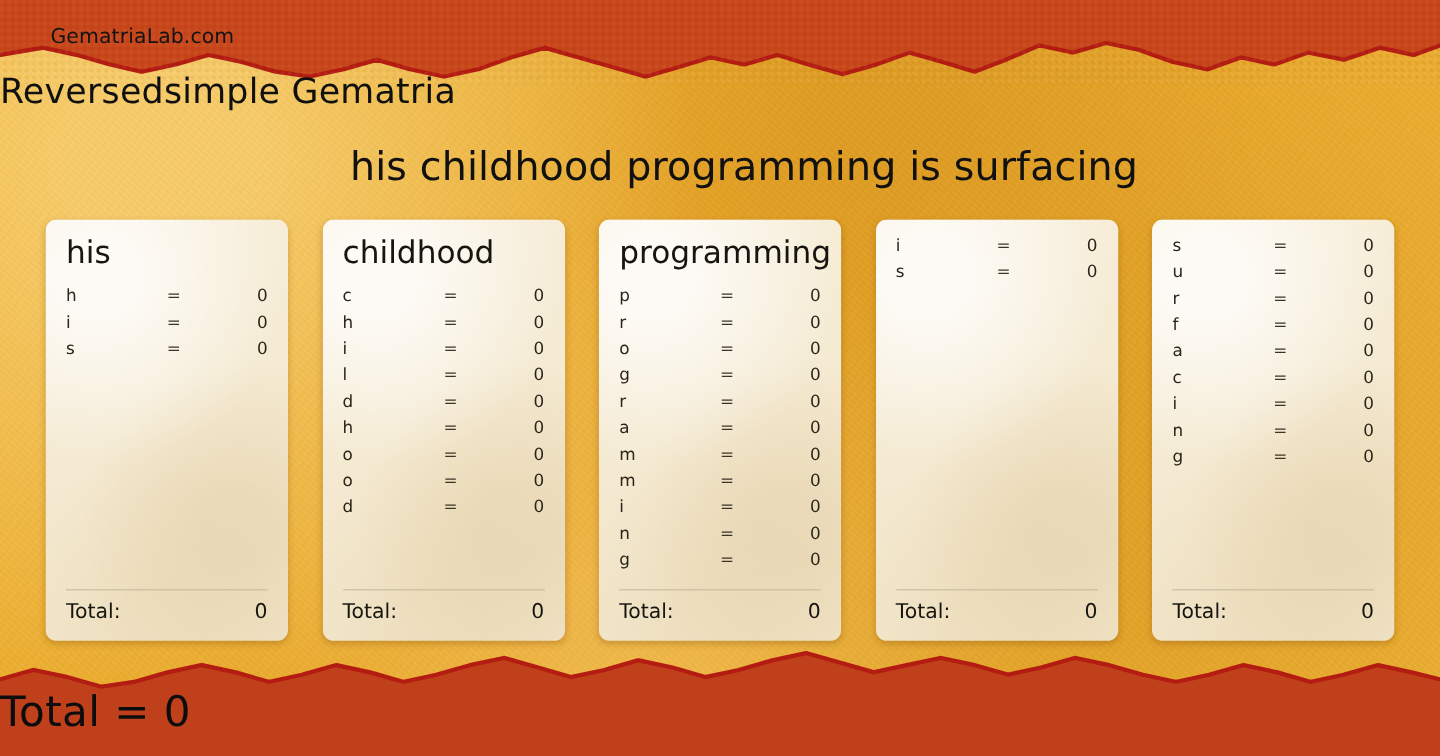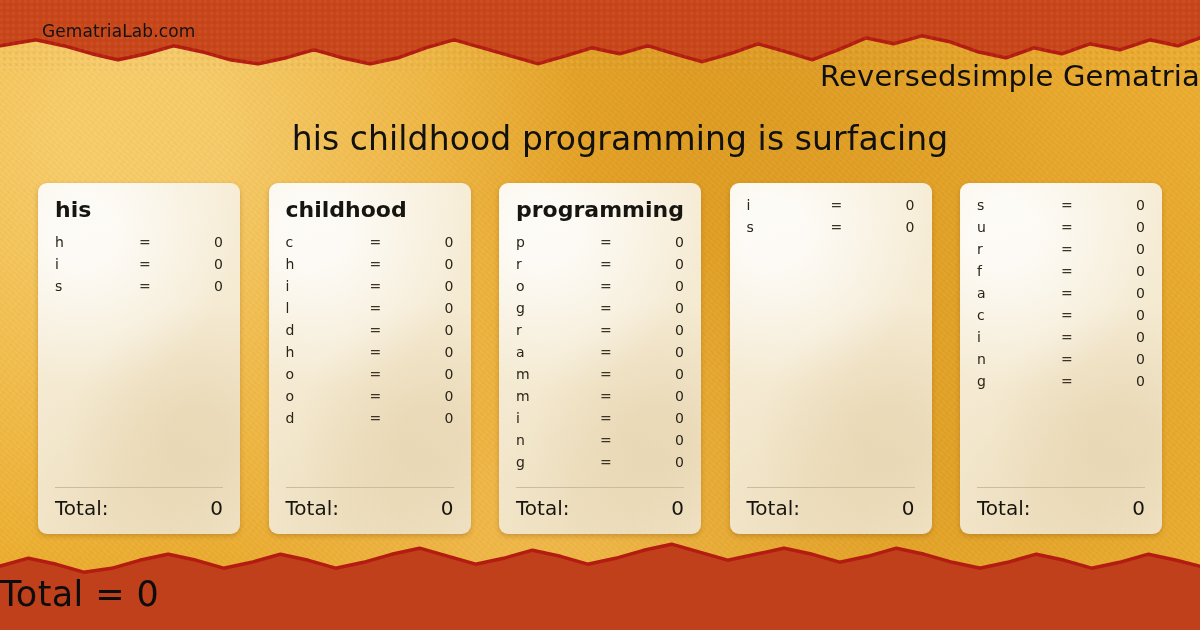--- a/index.html
+++ b/index.html
@@ -68,21 +68,21 @@
     letter-spacing: .1px;
     white-space: nowrap;
   }
 
   
   #title {
     position: absolute;
     left: 0; right: 0;
     top: 59px;
     z-index: 5;
-    text-align: right;
+    text-align: left;
     font-size: 29px;
     color: #101010;
     font-weight: 400;
     letter-spacing: .2px;
   }
 
   #phrase {
     position: absolute;
     left: 0; right: 0;
     top: 119px;
@@ -119,23 +119,23 @@
       linear-gradient(160deg, #f8efdb 0%, #f4e9d0 55%, #f2e6ca 100%);
     box-shadow: 0 2px 5px rgba(120, 70, 10, .30);
     padding: 14px 17px 12px 17px;
     display: flex;
     flex-direction: column;
     position: relative;
     overflow: hidden;
   }
 
   .card-title {
-    font-size: 22px;
+    font-size: 26px;
     color: #17150f;
-    font-weight: 700;
+    font-weight: 400;
     line-height: 1.15;
     margin-bottom: 12px;
     white-space: nowrap;
   }
 
   .rows {
     flex: 1 1 auto;
   }
 
   .row {
@@ -151,21 +151,21 @@
 
   .divider {
     height: 1px;
     background: #c9bda0;
     margin: 0 0 8px 0;
   }
 
   .total-row {
     display: flex;
     align-items: flex-start;
-    font-size: 20px;
+    font-size: 17px;
     color: #17150f;
     padding-bottom: 2px;
   }
   .total-row .total-label { flex: 1 1 auto; text-align: left; }
   .total-row .total-val   { flex: 0 0 auto; text-align: right; }
 
   
   #grand-total {
     position: absolute;
     left: 0; right: 0;

